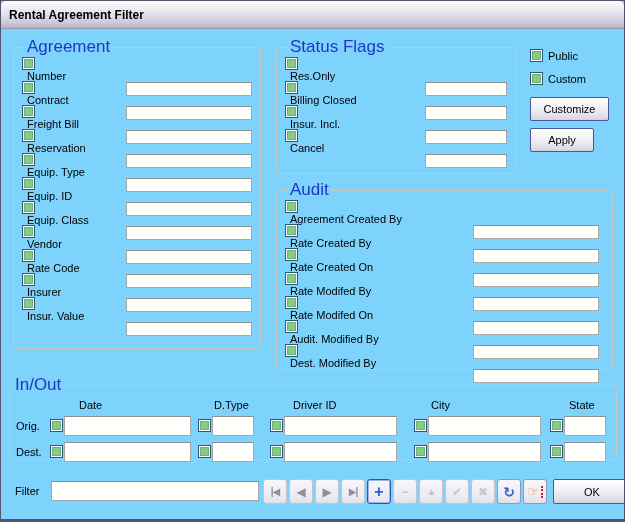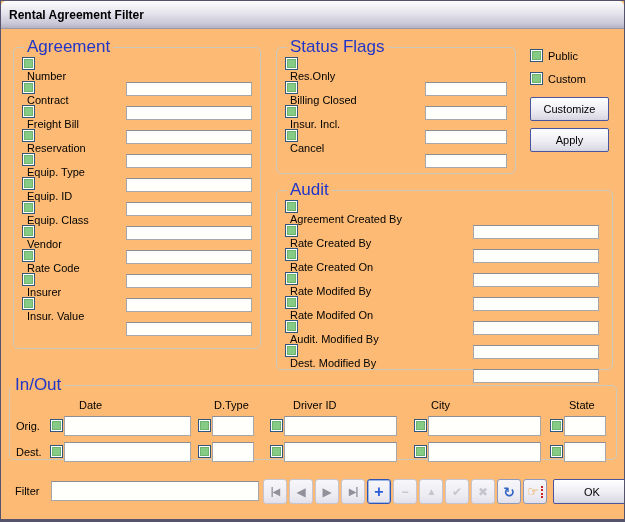--- a/index.html
+++ b/index.html
@@ -1,21 +1,21 @@
 <!DOCTYPE html>
 <html><head>
 <meta charset="utf-8">
 <style>
   * { box-sizing: border-box; margin: 0; padding: 0; }
   html,body { background:#9aa0a8; }
   body { font-family:"Liberation Sans","DejaVu Sans",sans-serif; font-size:11px; color:#000; }
 
   .window{
     position:relative; width:625px; height:522px;
-    background:#fdba74;
+    background:#7dd3fc;
     border:1px solid #55536b; border-bottom-width:3px;
     overflow:hidden;
   }
   .titlebar{
     height:28px;
     background:linear-gradient(180deg,#fdfdfe 0%,#eceaf1 35%,#cdcad9 80%,#b5b2c4 100%);
     border-bottom:1px solid #9a97a9;
     border-radius:5px 5px 0 0;
     display:flex; align-items:center; padding-left:8px;
   }
@@ -209,21 +209,21 @@
         </span>
       <span class="lbl">Public</span>
     </div>
     <div class="side-cb" style="left:529px;top:43px;">
       <span class="cb">
           <span class="cbf"></span>
         </span>
       <span class="lbl">Custom</span>
     </div>
     <button class="xpbtn" style="position:absolute;left:529px;top:68px;width:79px;height:24px;">Customize</button>
-    <button class="xpbtn" style="position:absolute;left:529px;top:99px;width:79px;height:24px;">Apply</button>
+    <button class="xpbtn" style="position:absolute;left:529px;top:99px;width:64px;height:24px;">Apply</button>
 
     <fieldset style="left:275px;top:151px;width:337px;height:190px;">
       <legend>Audit</legend>
       <div class="row">
         <span class="cb">
             <span class="cbf"></span>
           </span>
         <span class="lbl">Agreement Created By</span>
         <input class="txt w126" style="margin-right: 5px;" value="">
       </div>

